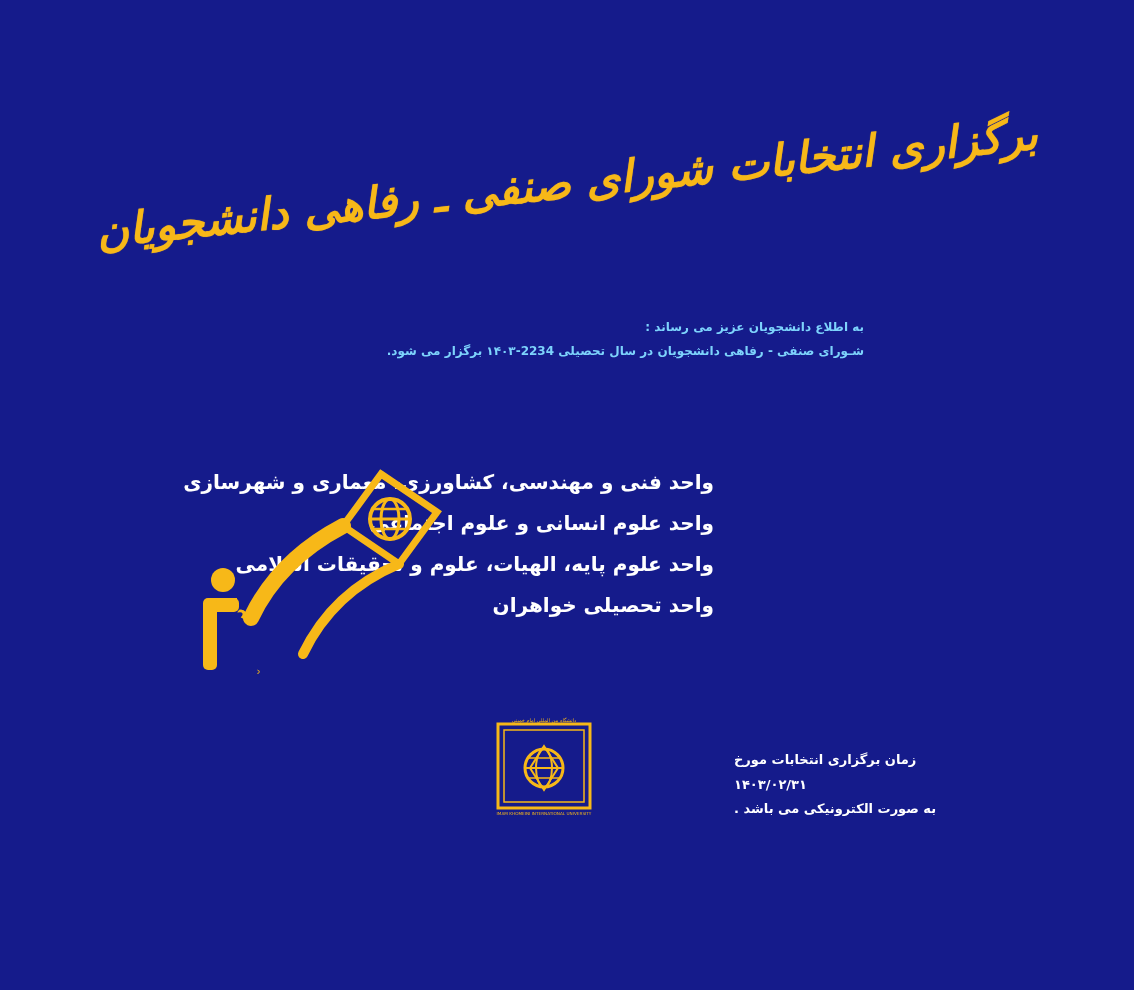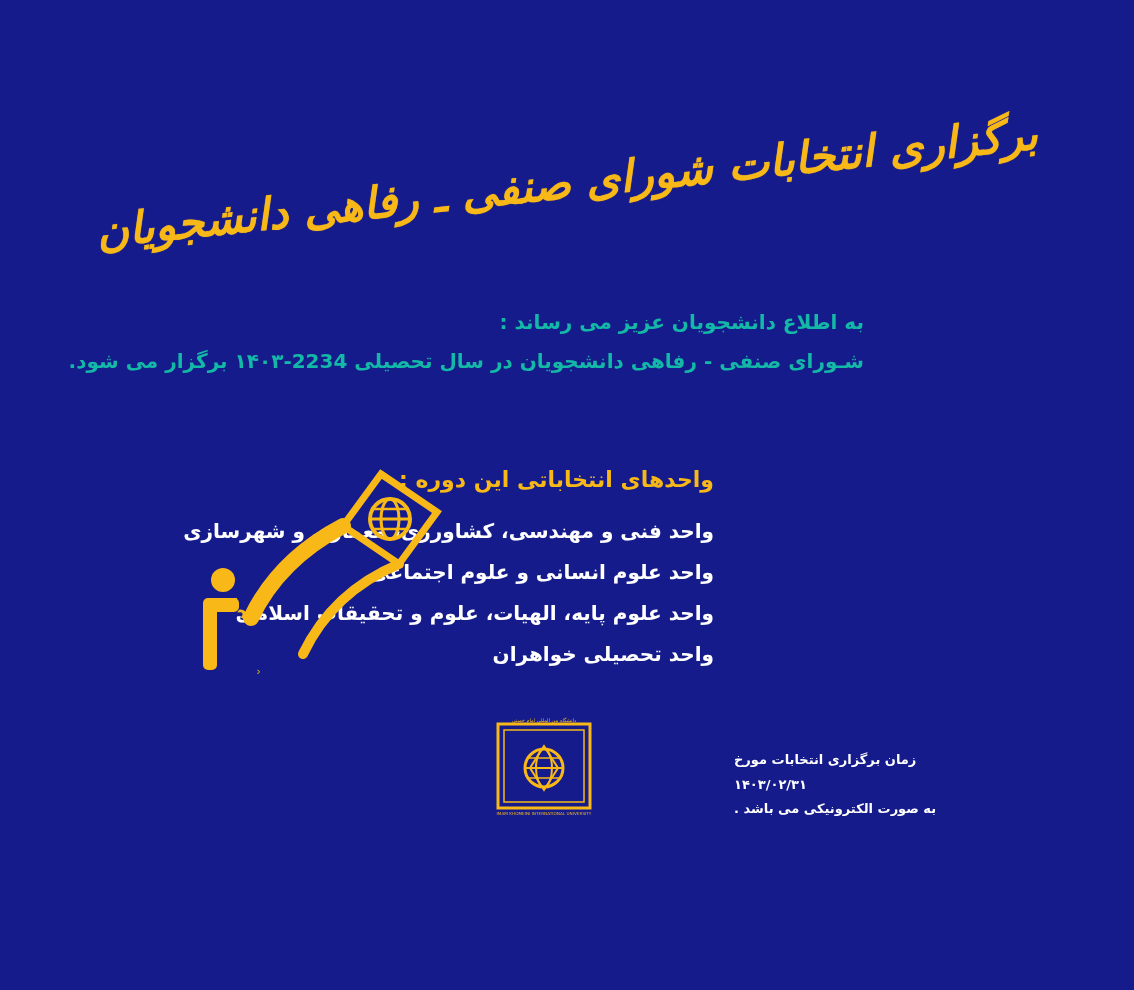--- a/index.html
+++ b/index.html
@@ -36,26 +36,26 @@
     text-shadow: 0 0 1px rgba(247,184,24,0.6);
   }
   .headline .hl-inner {
     display: inline-block;
     padding: 0 40px;
     font-style: italic;
   }
   
   .intro {
     position: absolute;
-    top: 304px;
+    top: 316px;
     right: 270px;
     width: 700px;
     text-align: right;
-    color: #14b8a6;
-    font-size: 20px;
+    color: #7dd3fc;
+    font-size: 12px;
     line-height: 1.85;
     font-weight: 700;
   }
   .intro .line {
     display: block;
     white-space: nowrap;
   }
   .intro .line-1 { margin-bottom: 2px; }
   
   .units {
@@ -127,21 +127,20 @@
   <div class="headline">
     <span class="hl-inner">برگزاری انتخابات شورای صنفی ـ رفاهی دانشجویان</span>
   </div>
 
   <div class="intro">
     <span class="line line-1">به اطلاع دانشجویان عزیز می رساند :</span>
     <span class="line line-3">شـورای صنفی - رفاهی دانشجویان در سال تحصیلی 2234-۱۴۰۳ برگزار می شود.</span>
   </div>
 
   <div class="units">
-    <div class="units-title">واحدهای انتخاباتی این دوره :</div>
     <ul class="units-list">
       <li>واحد فنی و مهندسی، کشاورزی، معماری و شهرسازی</li>
       <li>واحد علوم انسانی و علوم اجتماعی</li>
       <li>واحد علوم پایه، الهیات، علوم و تحقیقات اسلامی</li>
       <li>واحد تحصیلی خواهران</li>
     </ul>
   </div>
 
   <div class="council-logo">
     <svg width="320" height="230" viewBox="0 0 320 230">

